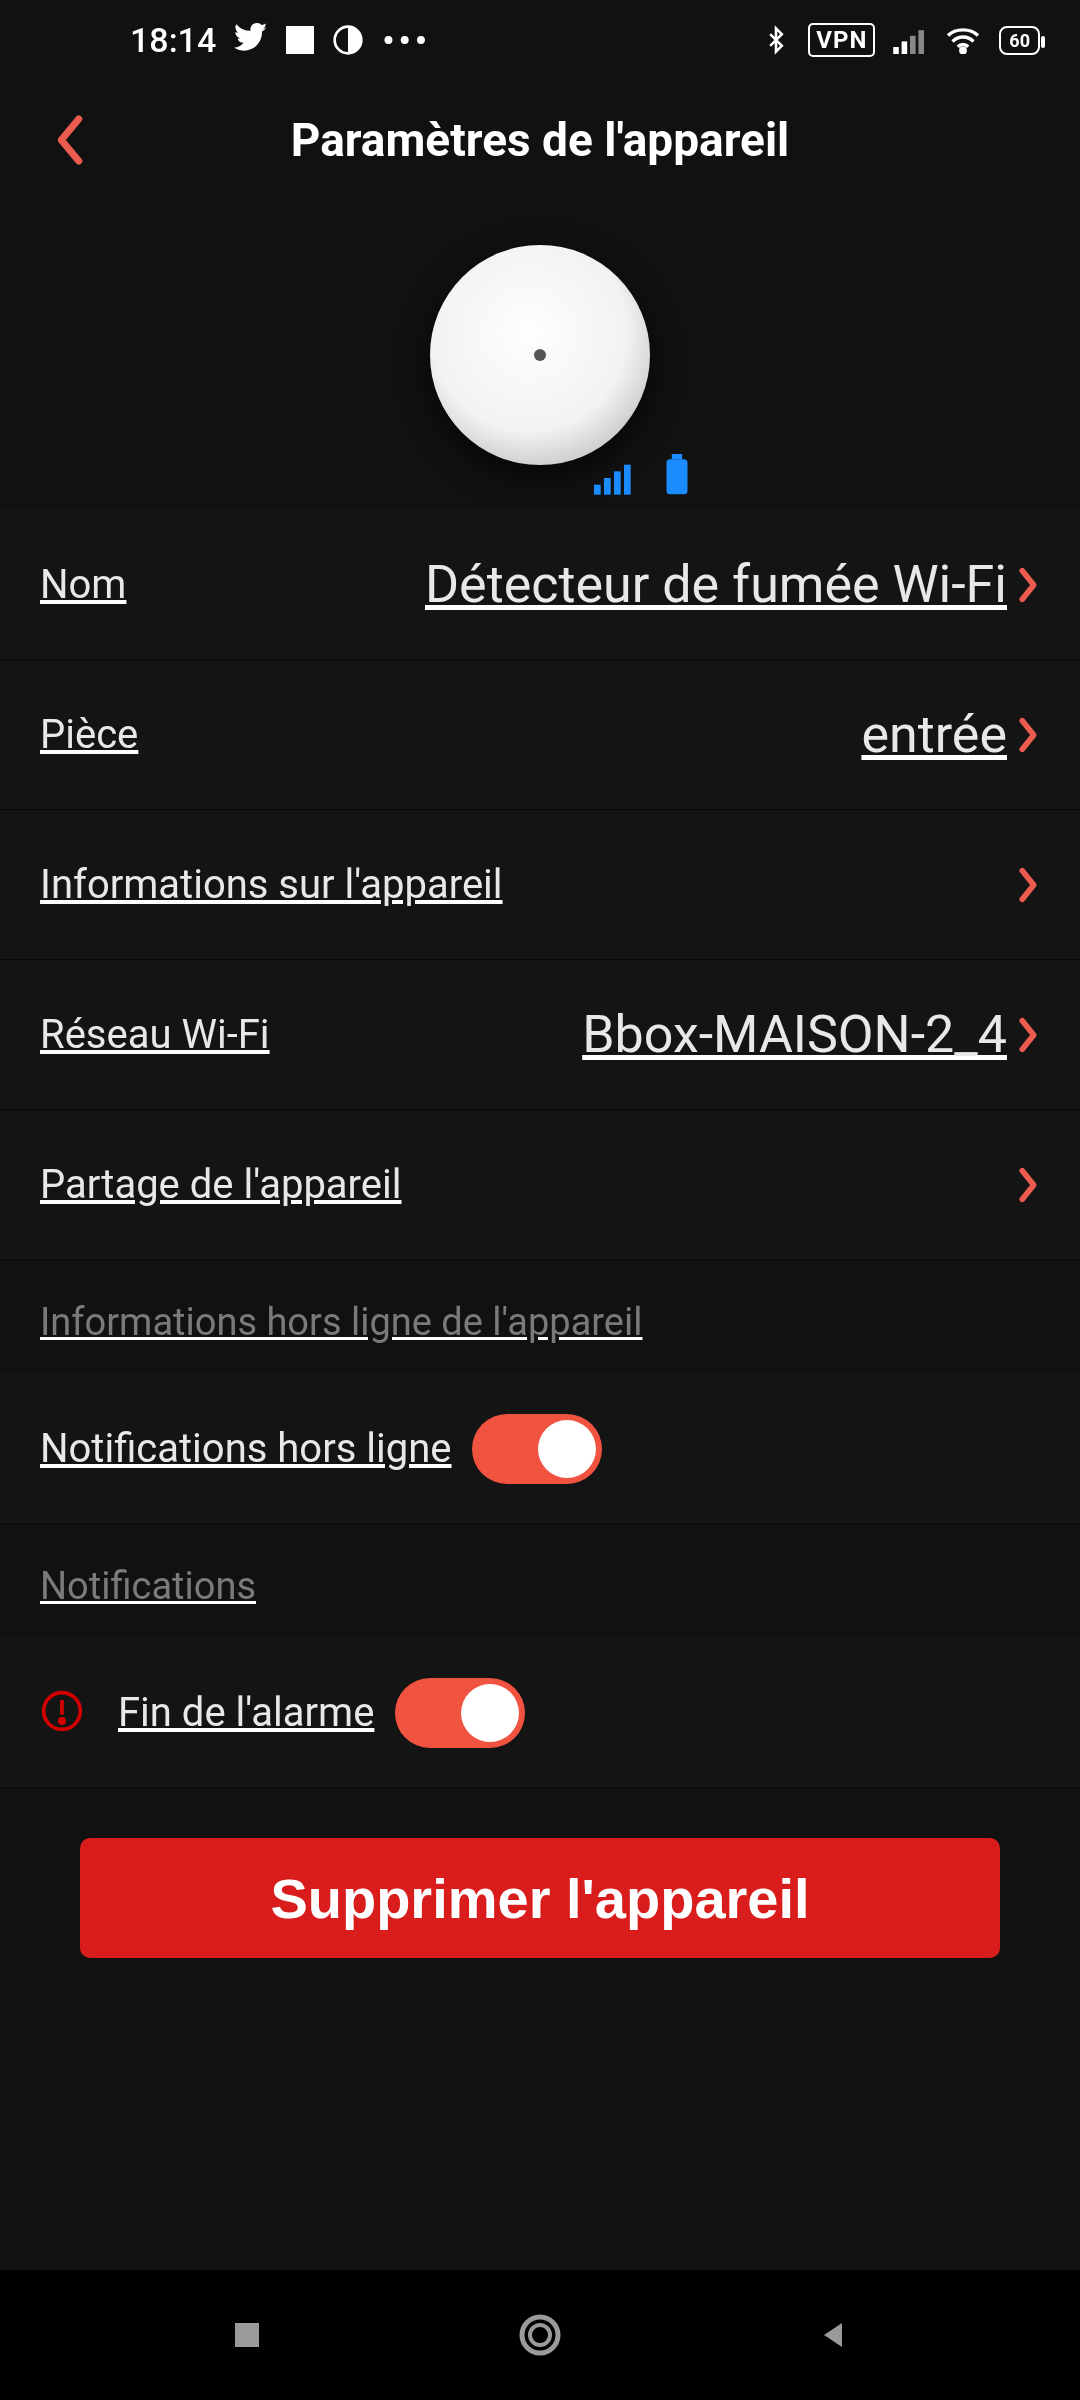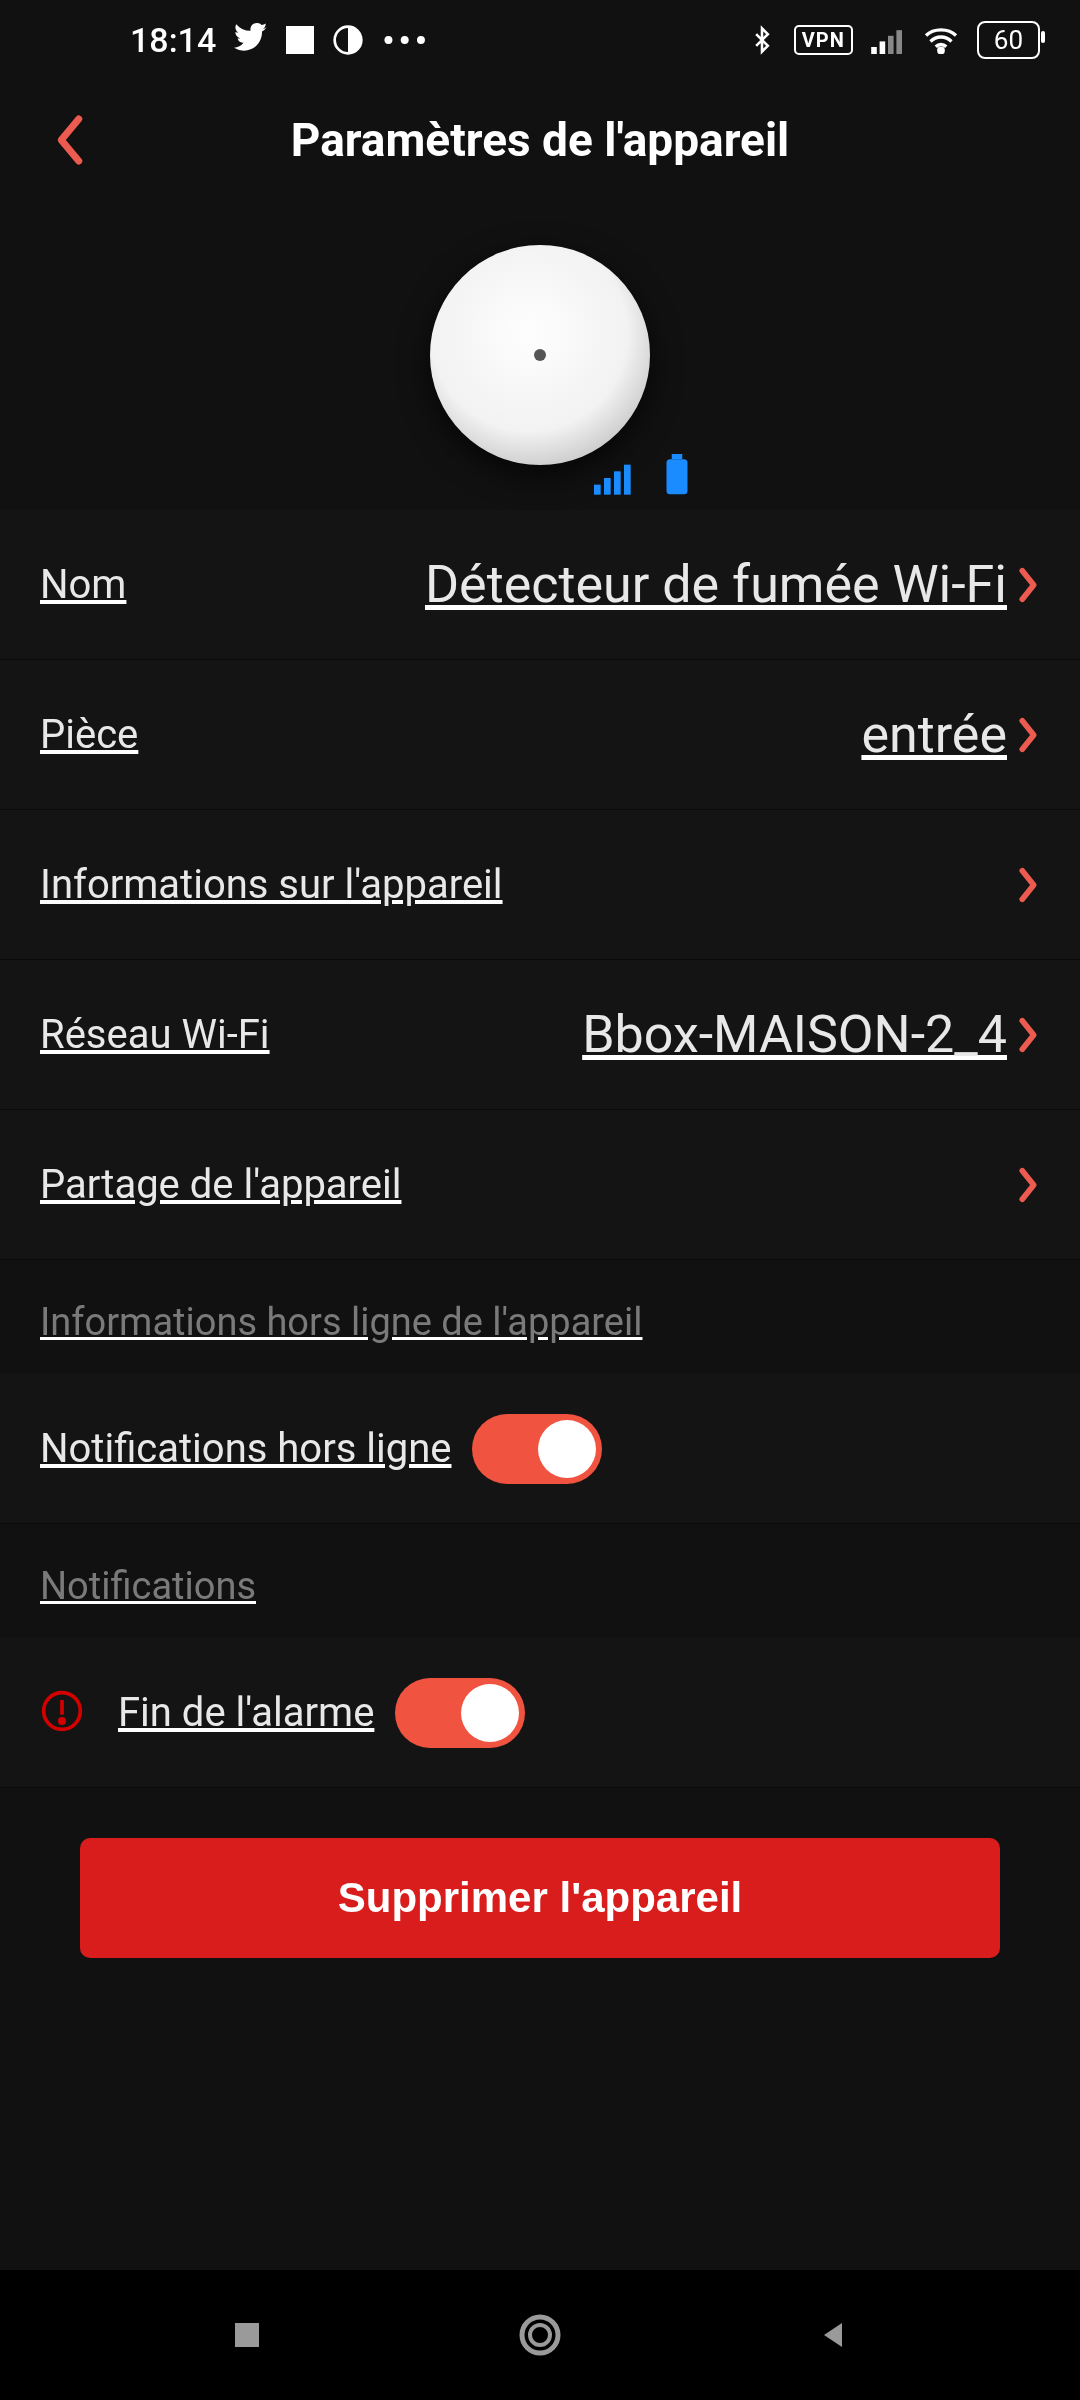--- a/index.html
+++ b/index.html
@@ -39,30 +39,30 @@
     align-items: center;
     gap: 18px;
   }
   .status-icon { display: inline-flex; align-items: center; }
   .white-square { width: 28px; height: 28px; background: #fff; }
   .dots { letter-spacing: 4px; font-weight: bold; }
   .vpn-box {
     border: 2.5px solid #fff;
     border-radius: 5px;
     padding: 1px 6px;
-    font-size: 20px;
+    font-size: 24px;
     font-weight: 700;
     letter-spacing: 1px;
   }
   .battery-box {
     border: 2.5px solid #fff;
     border-radius: 8px;
-    padding: 2px 15px;
-    font-size: 26px;
-    font-weight: 400;
+    padding: 2px 8px;
+    font-size: 18px;
+    font-weight: 700;
     position: relative;
   }
   .battery-box::after {
     content: "";
     position: absolute;
     right: -7px;
     top: 8px;
     width: 4px;
     height: 12px;
     background: #fff;
@@ -193,21 +193,21 @@
   
   .delete-area {
     padding: 50px 80px 60px 80px;
     background: #111111;
   }
   .delete-btn {
     width: 100%;
     height: 120px;
     background: #d91c1c;
     color: #fff;
-    font-size: 42px;
+    font-size: 56px;
     font-weight: 600;
     border: none;
     border-radius: 10px;
     display: flex;
     align-items: center;
     justify-content: center;
   }
   
   .spacer { flex: 1; background: #111111; }
   .nav-bar {

